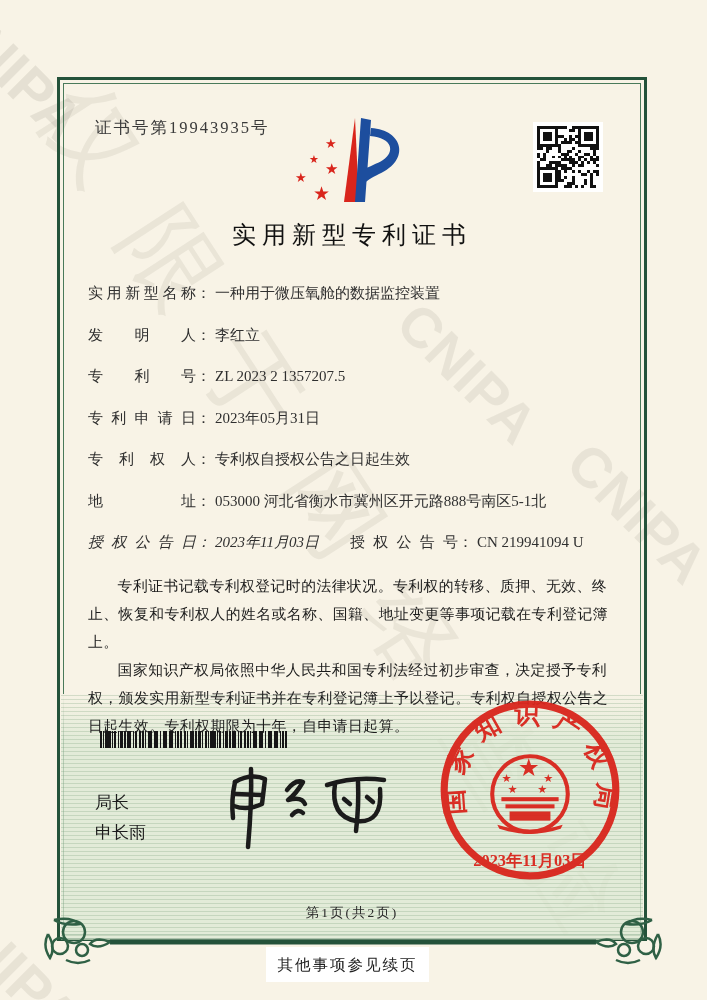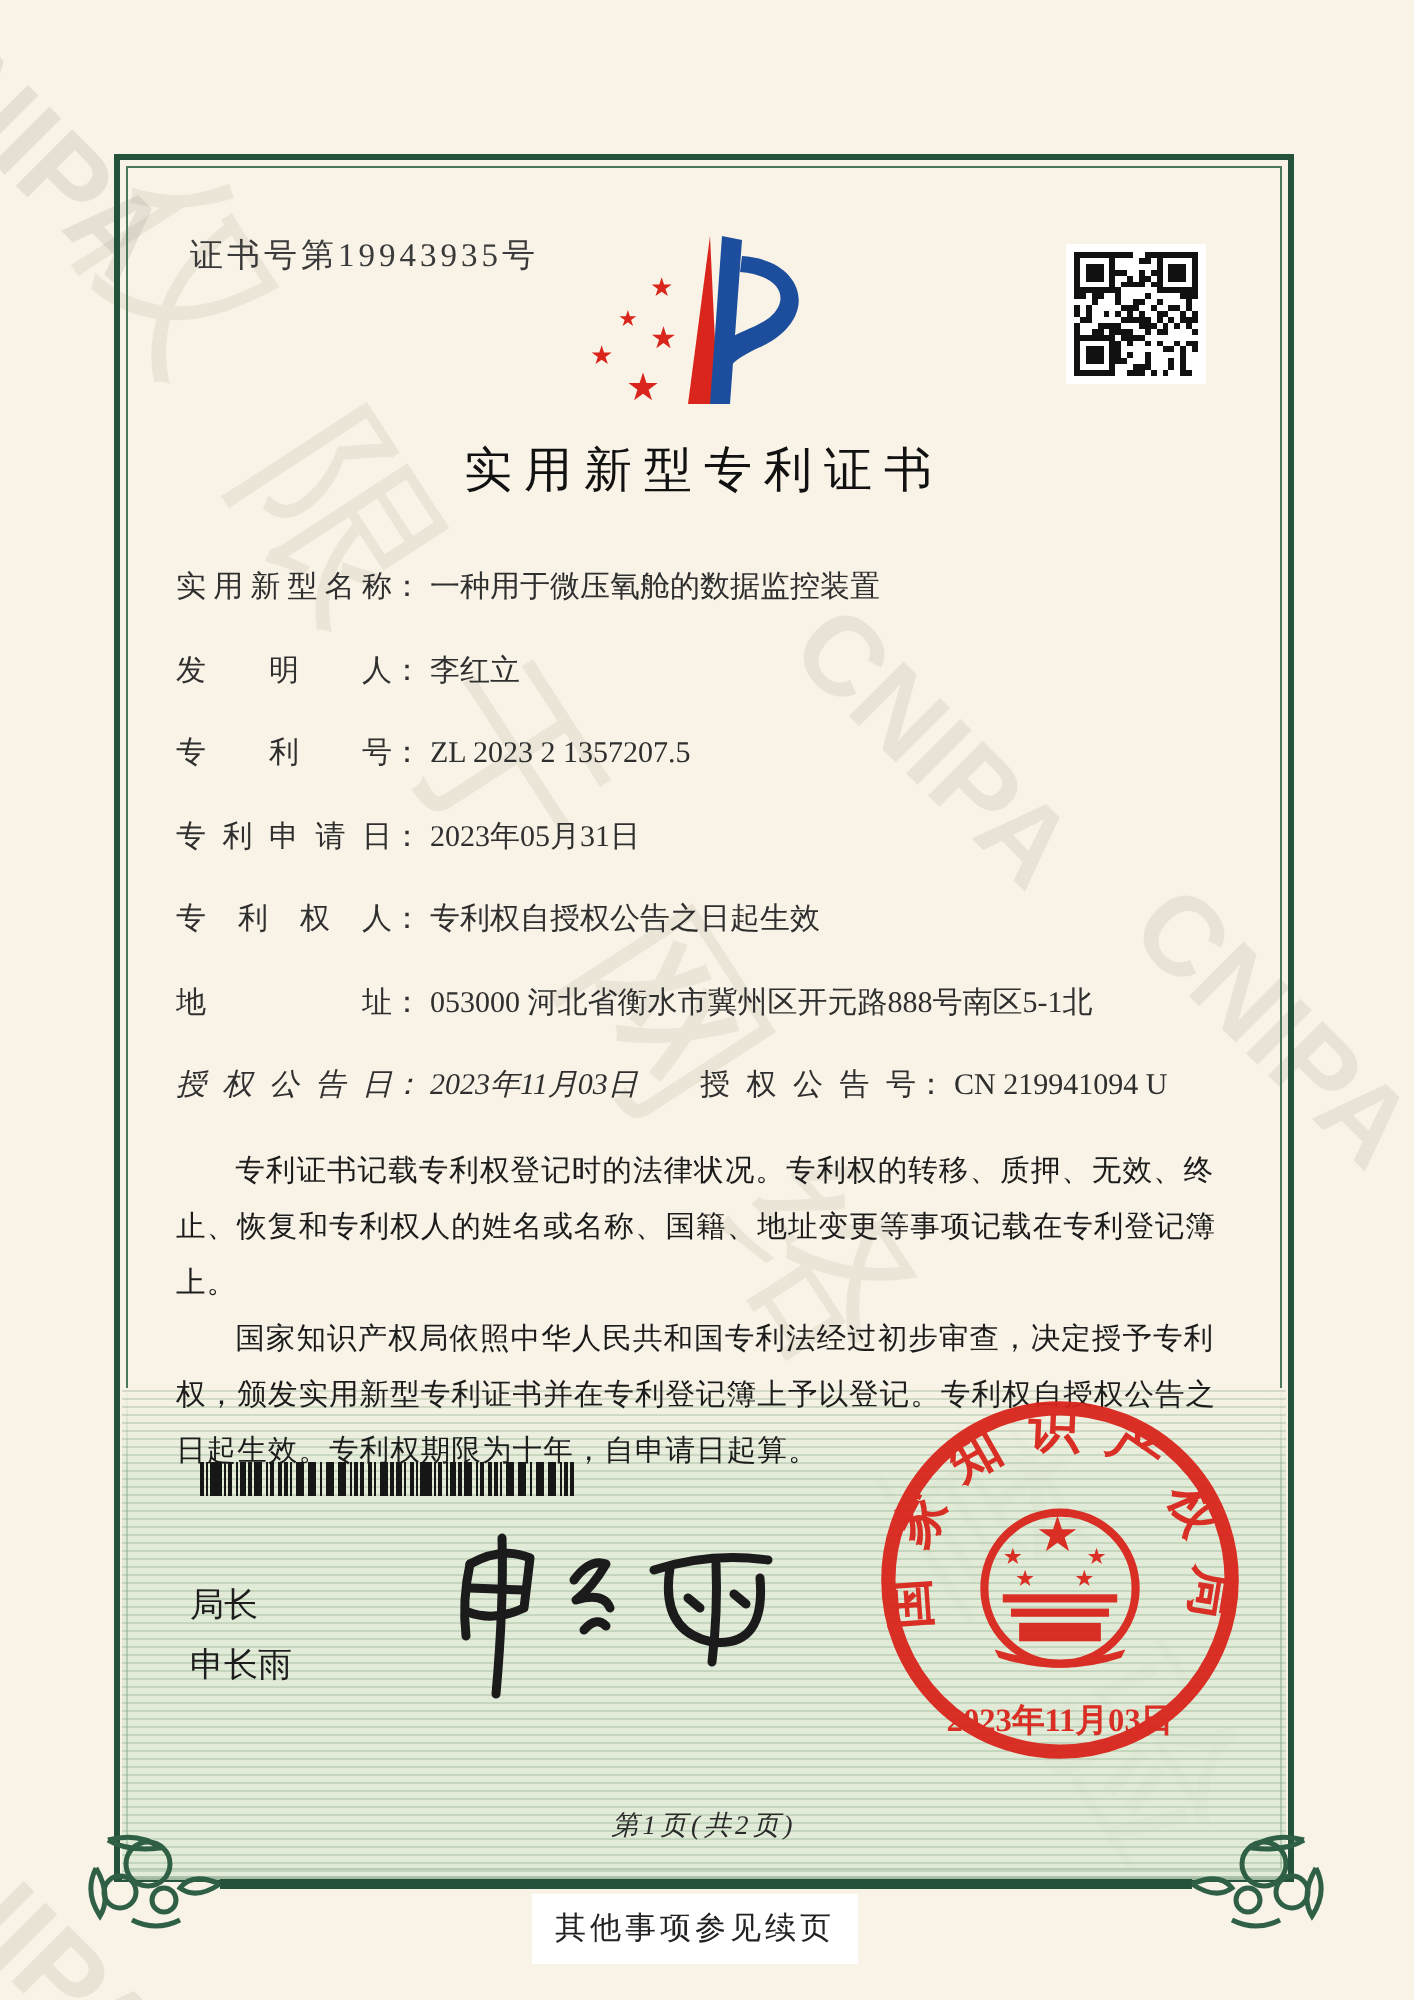--- a/index.html
+++ b/index.html
@@ -46,21 +46,21 @@
     background-image:
       repeating-linear-gradient(90deg,#161616 0 1px,transparent 1px 3px),
       repeating-linear-gradient(90deg,#161616 0 2px,transparent 2px 7px),
       repeating-linear-gradient(90deg,#161616 0 1px,transparent 1px 5px);
   }
   .director { position:absolute; left:95px; top:788px; font-size:17px; color:#1d1d1d;
               font-family:"Liberation Sans", sans-serif; line-height:30px; }
   .signature { position:absolute; left:193px; top:742px; width:210px; height:110px; }
   .seal { position:absolute; left:436px; top:696px; width:188px; height:188px; opacity:.95; }
   .page-num { position:absolute; left:57px; top:904px; width:590px; text-align:center;
-              font-size:13.5px; color:#2a2a2a; letter-spacing:2px;font-style:italic; }
+              font-size:13.5px; color:#2a2a2a; letter-spacing:2px; }
   .ornament { position:absolute; left:40px; top:916px; width:626px; height:50px; }
   .note-box { position:absolute; left:266px; top:947px; width:163px; height:35px;
               background:#ffffff; text-align:center; line-height:35px;
               font-size:15.5px; letter-spacing:2px; color:#222; }
 </style>
 </head>
 <body>
 
 <div class="page">
 

